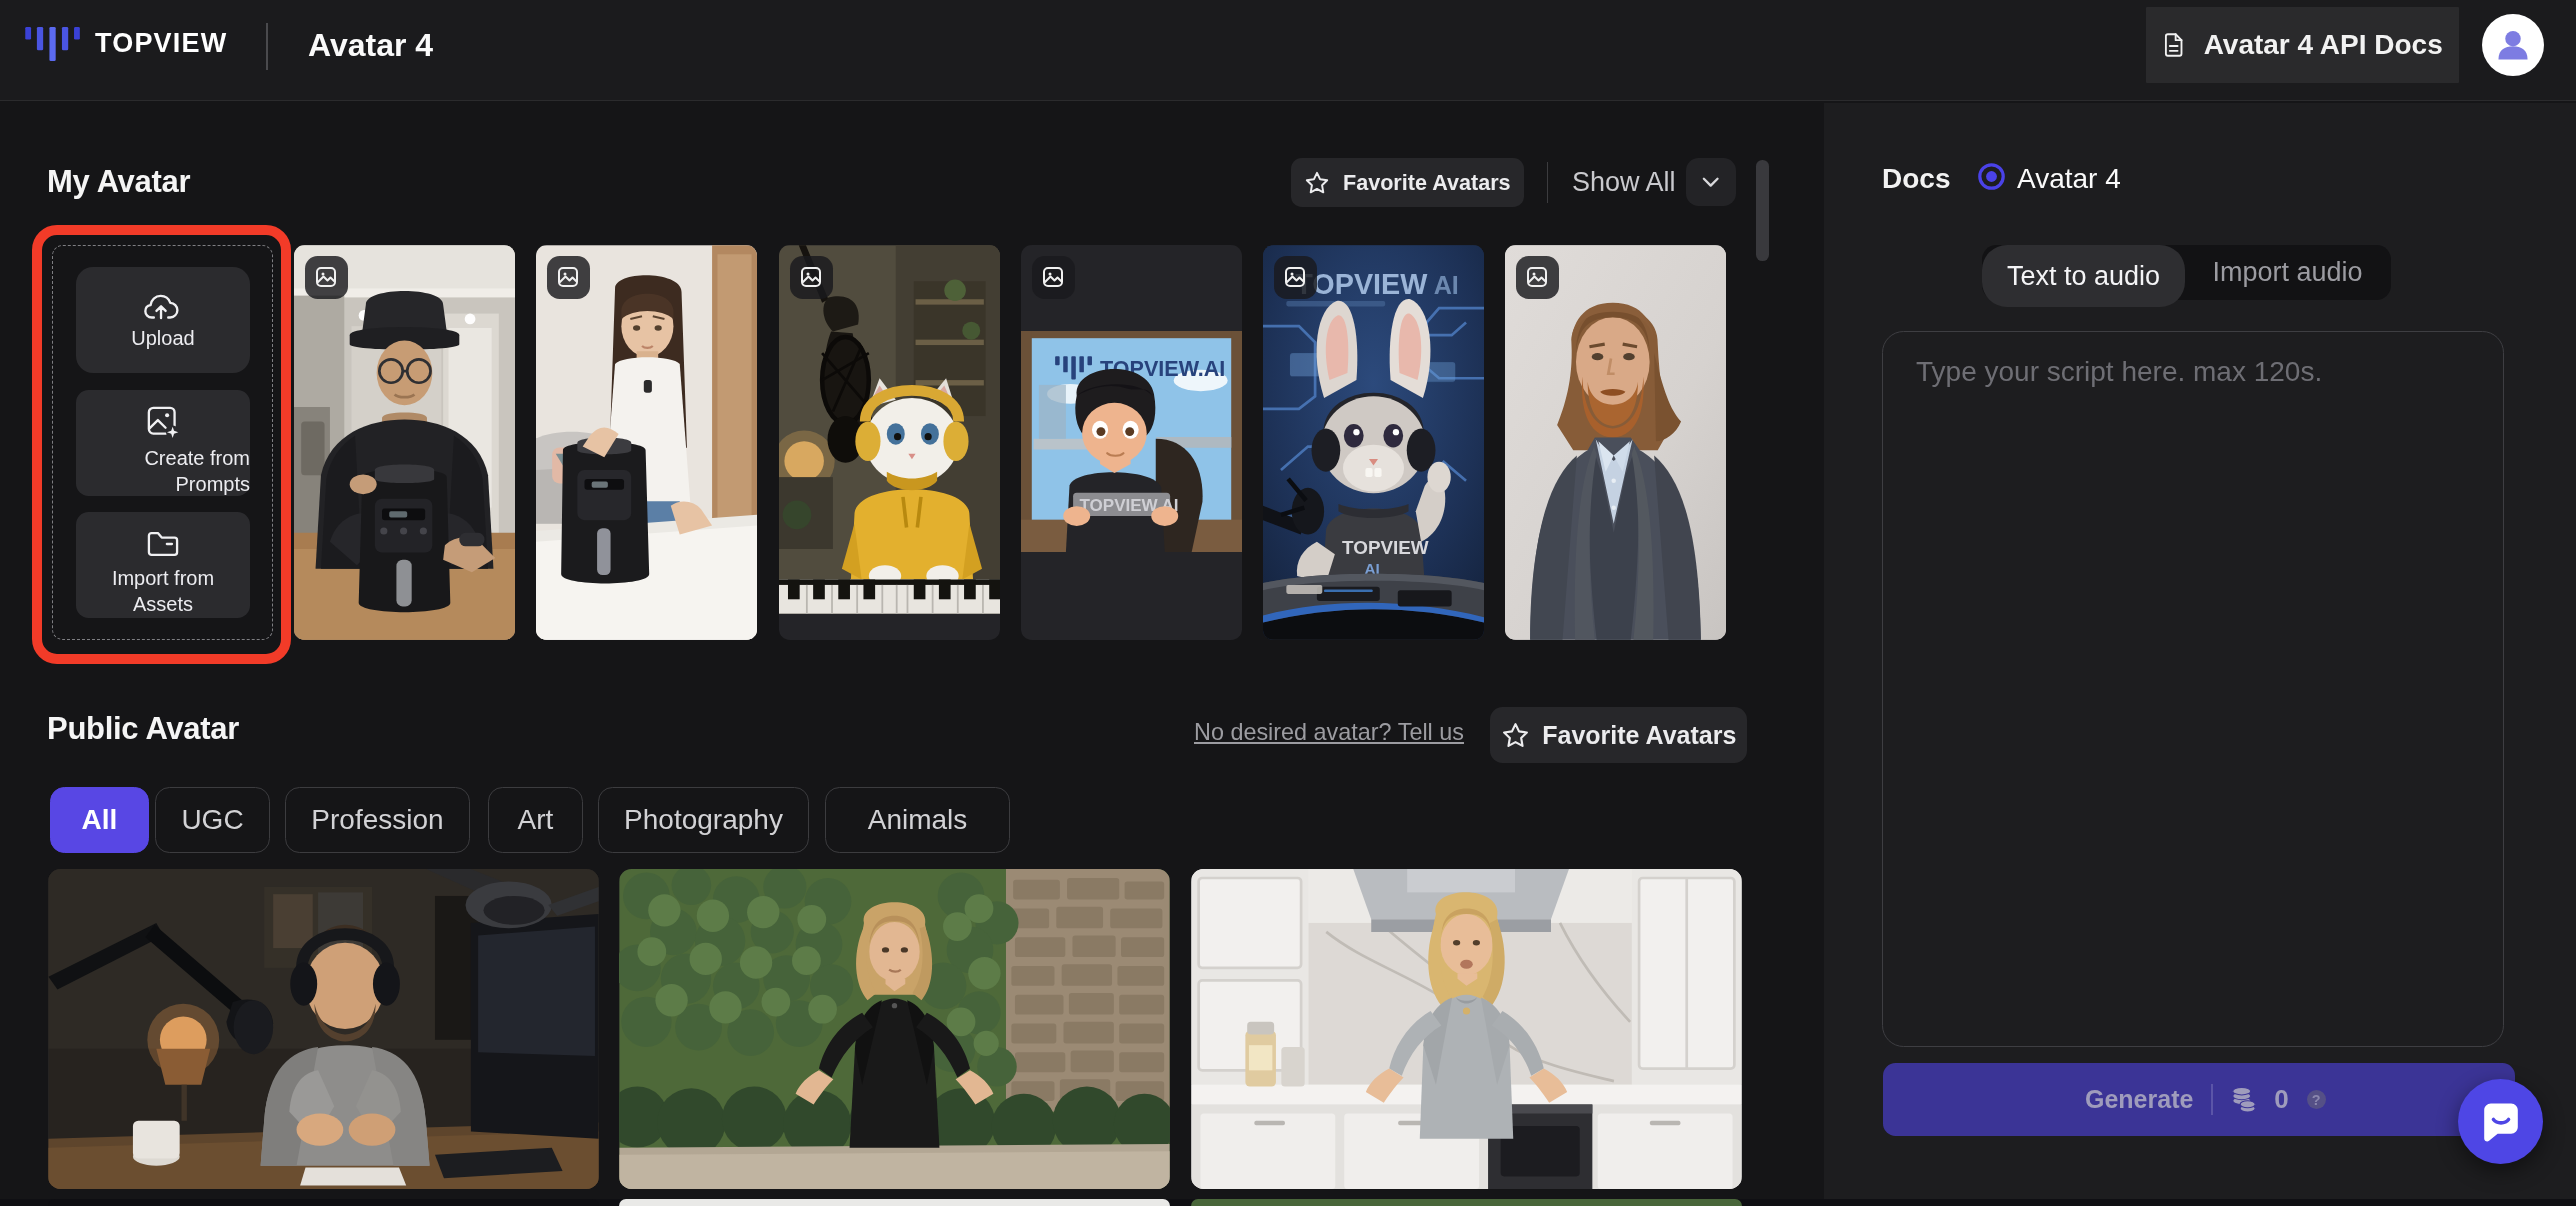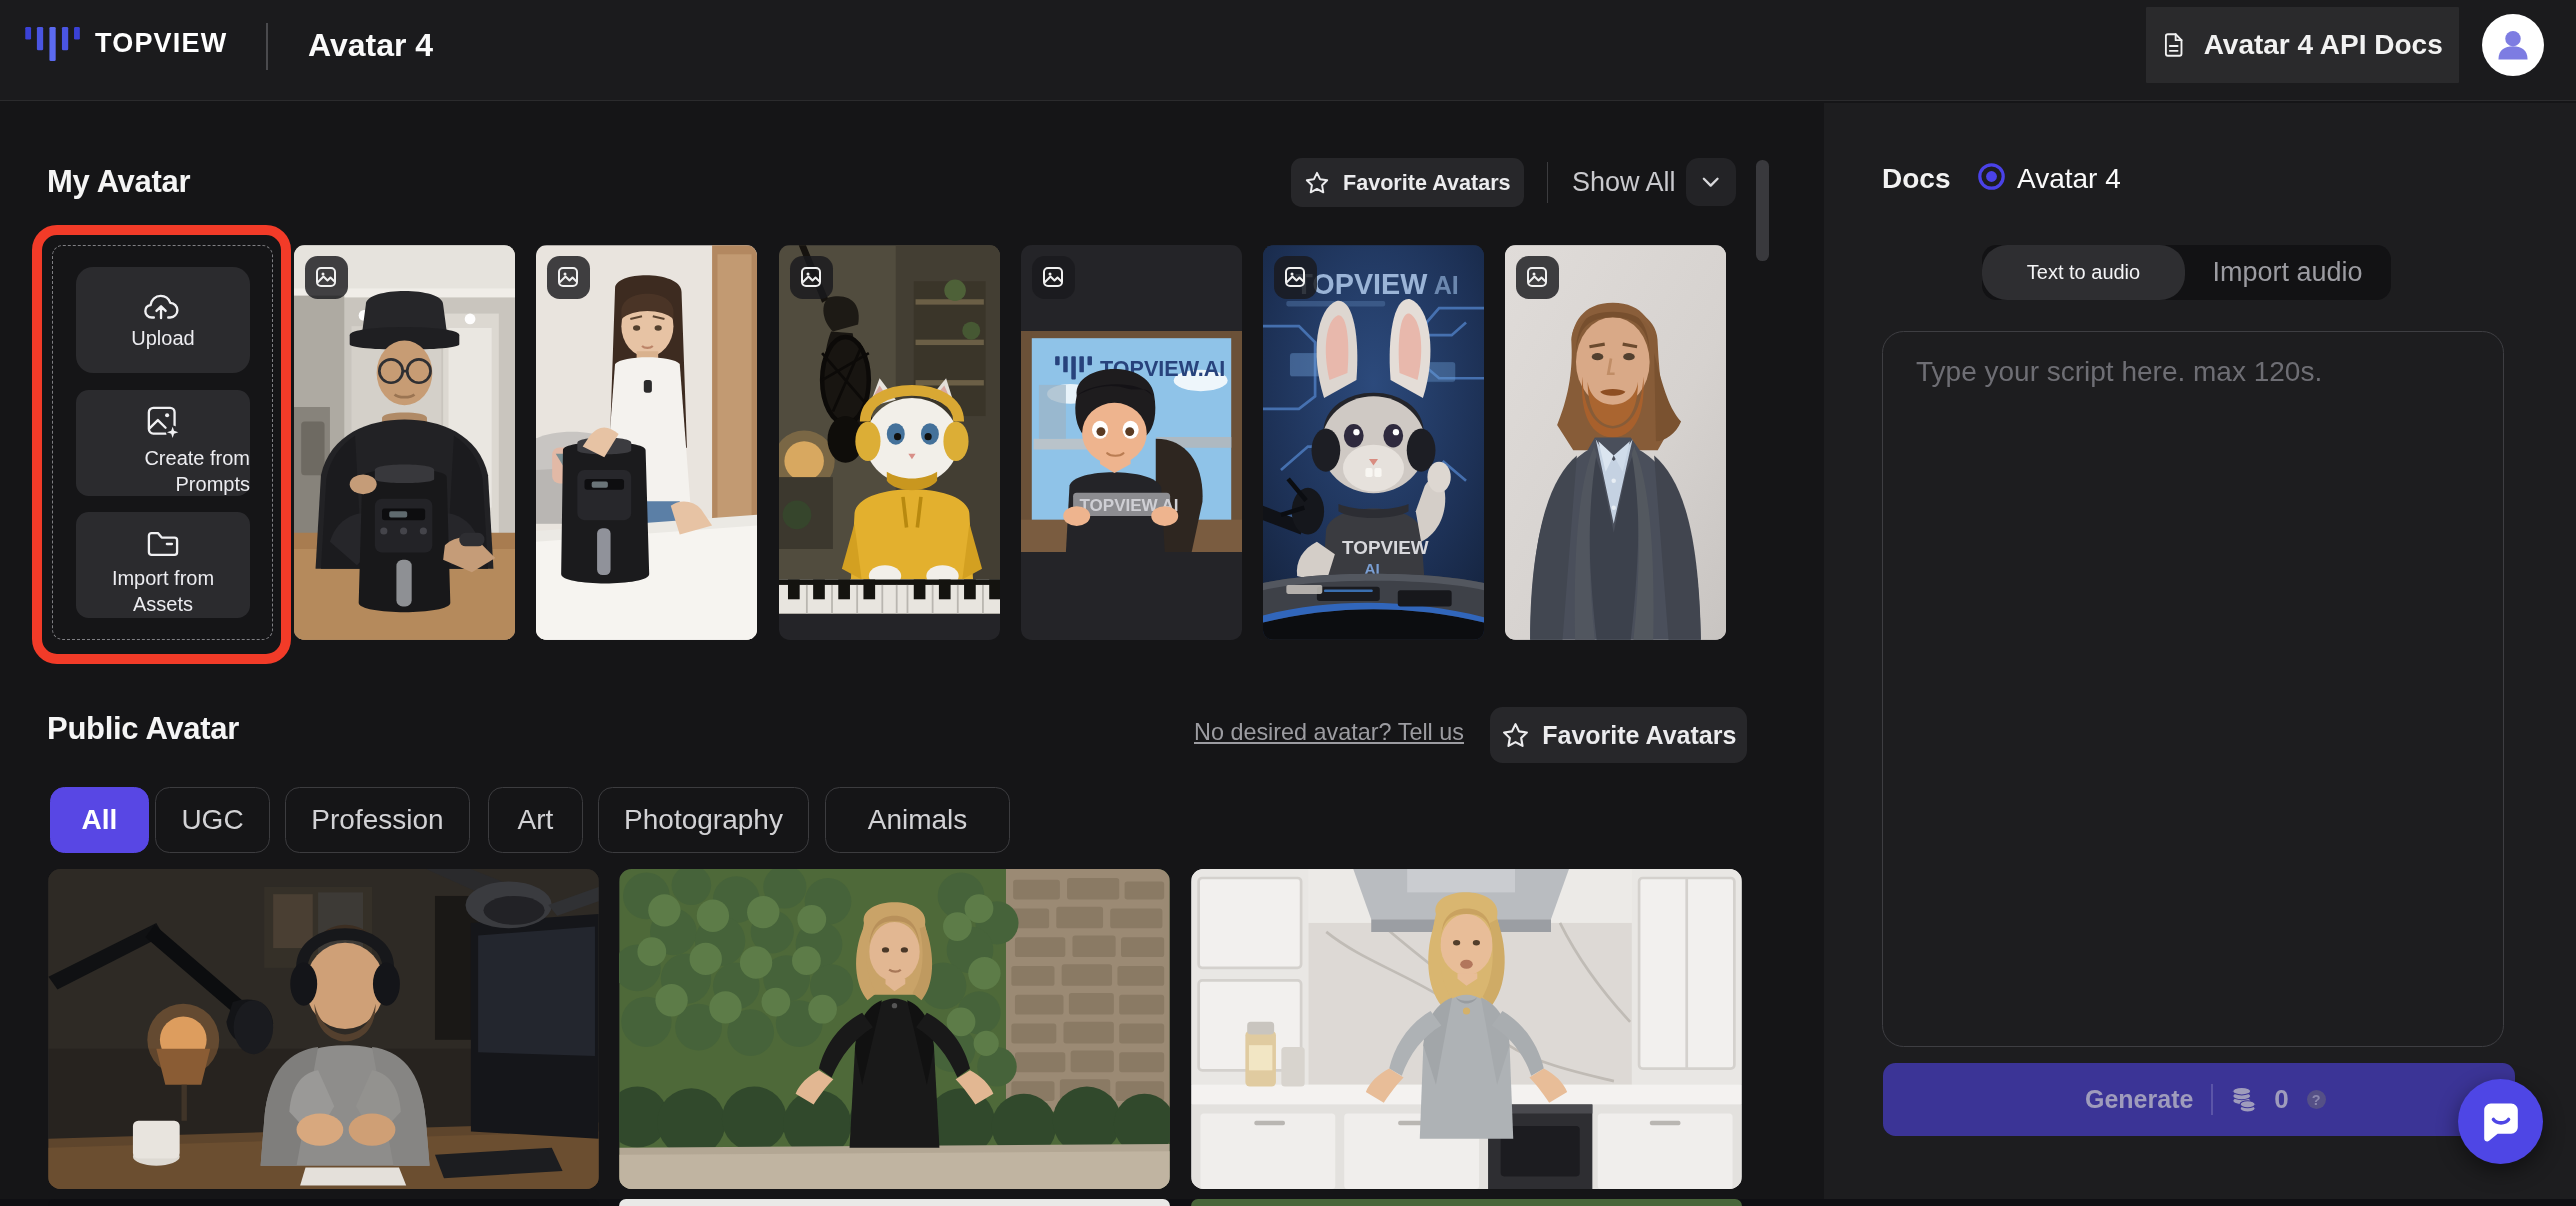--- a/index.html
+++ b/index.html
@@ -705,21 +705,21 @@
 
   <div class="abs" style="left:1882px;top:163px;font-size:28px;font-weight:bold;color:#f2f2f2;">Docs</div>
   <svg class="abs" style="left:1978px;top:163px;" width="27" height="27" viewBox="0 0 30 30">
     <circle cx="15" cy="15" r="13" fill="none" stroke="#4a42e8" stroke-width="3.6"></circle>
     <circle cx="15" cy="15" r="6" fill="#4a42e8"></circle>
   </svg>
   <div class="abs" style="left:2017px;top:163px;font-size:28px;color:#fafafa;">Avatar 4</div>
 
   <div class="abs" style="left:1992px;top:254px;font-size:24px;font-weight:bold;color:#f2f2f2;">Script</div>
   <div class="abs" style="left:1982px;top:245px;width:409px;height:55px;background:#121214;border-radius:14.4px;"></div>
-  <div class="abs" style="left:1982px;top:245px;width:203px;height:55px;background:#2e2e31;border-radius:25px;display:flex;align-items:center;justify-content:center;color:#f4f4f6;font-size:20px;">Text to audio</div>
+  <div class="abs" style="left:1982px;top:245px;width:203px;height:62px;background:#2e2e31;border-radius:25px;display:flex;align-items:center;justify-content:center;color:#f4f4f6;font-size:27px;">Text to audio</div>
   <div class="abs" style="left:2185px;top:245px;width:205px;height:55px;display:flex;align-items:center;justify-content:center;color:#9b9ba1;font-size:27px;">Import audio</div>
 
   <div class="abs" style="left:1882px;top:331px;width:622px;height:716px;border:1.8px solid #3e3e42;border-radius:21.6px;"></div>
   <div class="abs" style="left:1916px;top:356px;font-size:28px;color:#6e6e74;">Type your script here. max 120s.</div>
 
   <div class="abs" id="genbtn" style="left:1883px;top:1063px;width:632px;height:73px;background:#3b3496;border-radius:12.6px;display:flex;align-items:center;justify-content:center;gap:18px;padding-left:12.6px;">
     <span style="font-size:25px;font-weight:bold;color:#9f9cbc;">Generate</span>
     <span style="width:1.8px;height:31px;background:#5b55a8;display:inline-block;"></span>
     <svg width="25" height="29" viewBox="0 0 21 24" fill="#9f9cbc" stroke="#3b3496" stroke-width="0.9">
       <ellipse cx="9" cy="13" rx="7.5" ry="3.2"></ellipse>

